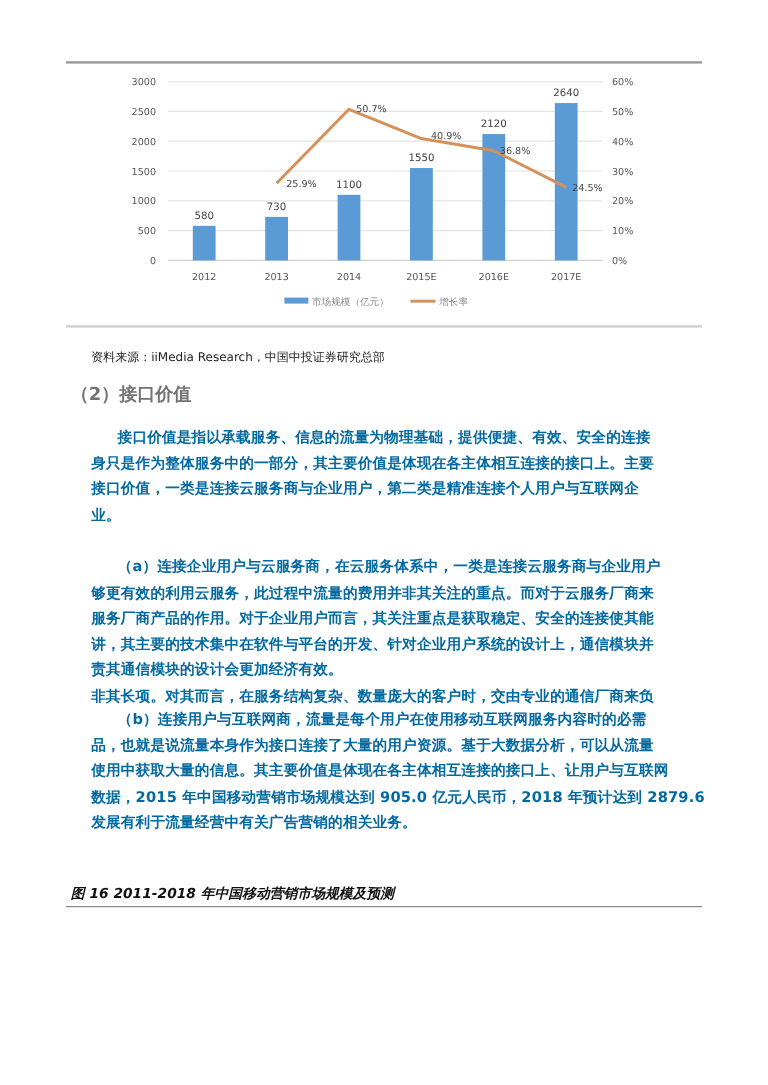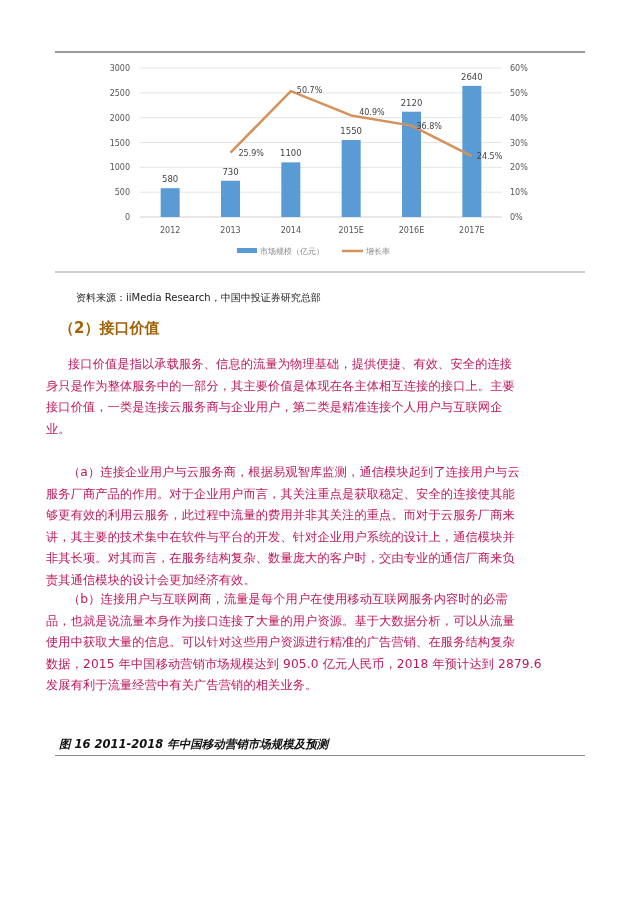--- a/index.html
+++ b/index.html
@@ -11,25 +11,25 @@
   .rule.top { left: 55px; width: 530px; top: 51px; }
   .rule.src { left: 55px; width: 530px; top: 271px; border-top: 2px solid #d0d0d0; }
   .rule.fig { left: 55px; width: 530px; top: 755px; border-top: 1.5px solid #8a8a8a; }
   #chart { position: absolute; left: 0; top: 0; width: 640px; height: 270px; }
   .source {
     position: absolute; left: 76px; top: 275px; font-size: 10px; color: #222;
     white-space: nowrap;
     margin-top: 16px;
   }
   .heading {
-    position: absolute; left: 59px; top: 319px; font-size: 15px; font-weight: bold; color: #a16207;
+    position: absolute; left: 59px; top: 319px; font-size: 15px; font-weight: bold; color: #737373;
   }
   .para {
-    position: absolute; left: 46px; width: 350px; font-size: 12.2px; line-height: 21.6px;
-    color: #be185d; text-indent: 25px; letter-spacing: 0.15px;
+    position: absolute; left: 76px; width: 350px; font-size: 12.2px; line-height: 21.6px;
+    color: #0369a1; text-indent: 25px; letter-spacing: 0.15px; font-weight: bold;
   }
   .para .line { display: block; white-space: nowrap; }
   .para .line.first { padding-left: 22px; }
   .caption {
     position: absolute; left: 59px; top: 737px; font-size: 11.5px; font-weight: bold; color: #111;
     white-space: nowrap;
     font-style: italic;
   }
   svg text { font-family: "DejaVu Sans", "Liberation Sans", sans-serif; }
 </style>
@@ -113,29 +113,29 @@
 
 <div class="heading">（2）接口价值</div>
 
 <div class="para" id="p0" style="top:354px;text-indent:0">
     <span class="line first">接口价值是指以承载服务、信息的流量为物理基础，提供便捷、有效、安全的连接</span>
     <span class="line">身只是作为整体服务中的一部分，其主要价值是体现在各主体相互连接的接口上。主要</span>
     <span class="line">接口价值，一类是连接云服务商与企业用户，第二类是精准连接个人用户与互联网企</span>
     <span class="line">业。</span>
   </div>
 <div class="para" id="p1" style="top:462px;text-indent:0">
-    <span class="line first">（a）连接企业用户与云服务商，根据易观智库监测，通信模块起到了连接用户与云</span>
+    <span class="line first">（a）连接企业用户与云服务商，在云服务体系中，一类是连接云服务商与企业用户</span>
+    <span class="line">够更有效的利用云服务，此过程中流量的费用并非其关注的重点。而对于云服务厂商来</span>
     <span class="line">服务厂商产品的作用。对于企业用户而言，其关注重点是获取稳定、安全的连接使其能</span>
-    <span class="line">够更有效的利用云服务，此过程中流量的费用并非其关注的重点。而对于云服务厂商来</span>
     <span class="line">讲，其主要的技术集中在软件与平台的开发、针对企业用户系统的设计上，通信模块并</span>
+    <span class="line">责其通信模块的设计会更加经济有效。</span>
     <span class="line">非其长项。对其而言，在服务结构复杂、数量庞大的客户时，交由专业的通信厂商来负</span>
-    <span class="line">责其通信模块的设计会更加经济有效。</span>
   </div>
 <div class="para" id="p2" style="top:589px;text-indent:0">
     <span class="line first">（b）连接用户与互联网商，流量是每个用户在使用移动互联网服务内容时的必需</span>
     <span class="line">品，也就是说流量本身作为接口连接了大量的用户资源。基于大数据分析，可以从流量</span>
-    <span class="line">使用中获取大量的信息。可以针对这些用户资源进行精准的广告营销、在服务结构复杂</span>
+    <span class="line">使用中获取大量的信息。其主要价值是体现在各主体相互连接的接口上、让用户与互联网</span>
     <span class="line">数据，2015 年中国移动营销市场规模达到 905.0 亿元人民币，2018 年预计达到 2879.6</span>
     <span class="line">发展有利于流量经营中有关广告营销的相关业务。</span>
   </div>
 
 <div class="caption">图 16 2011-2018 年中国移动营销市场规模及预测</div>
 <div class="rule fig"></div>
 
 </body></html>

